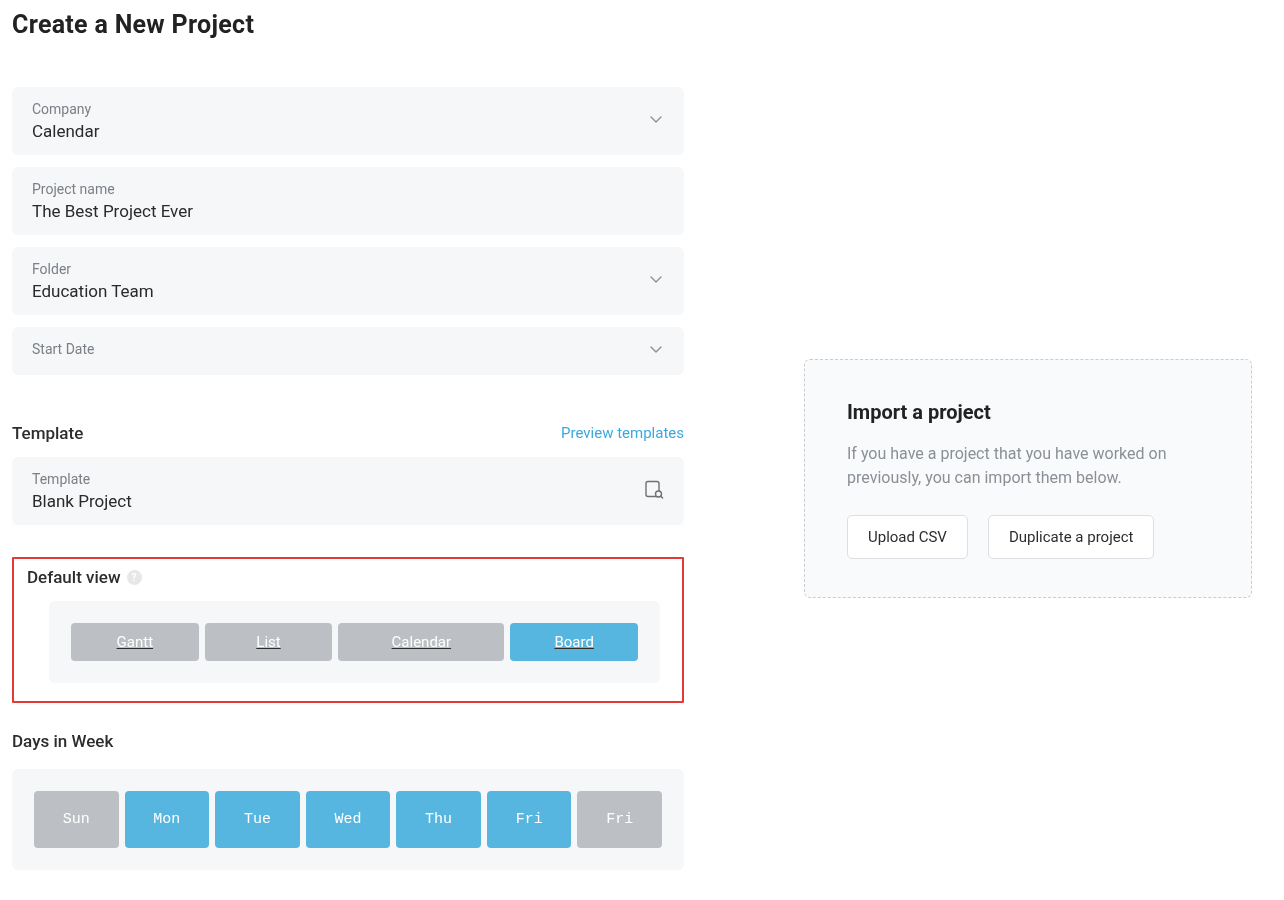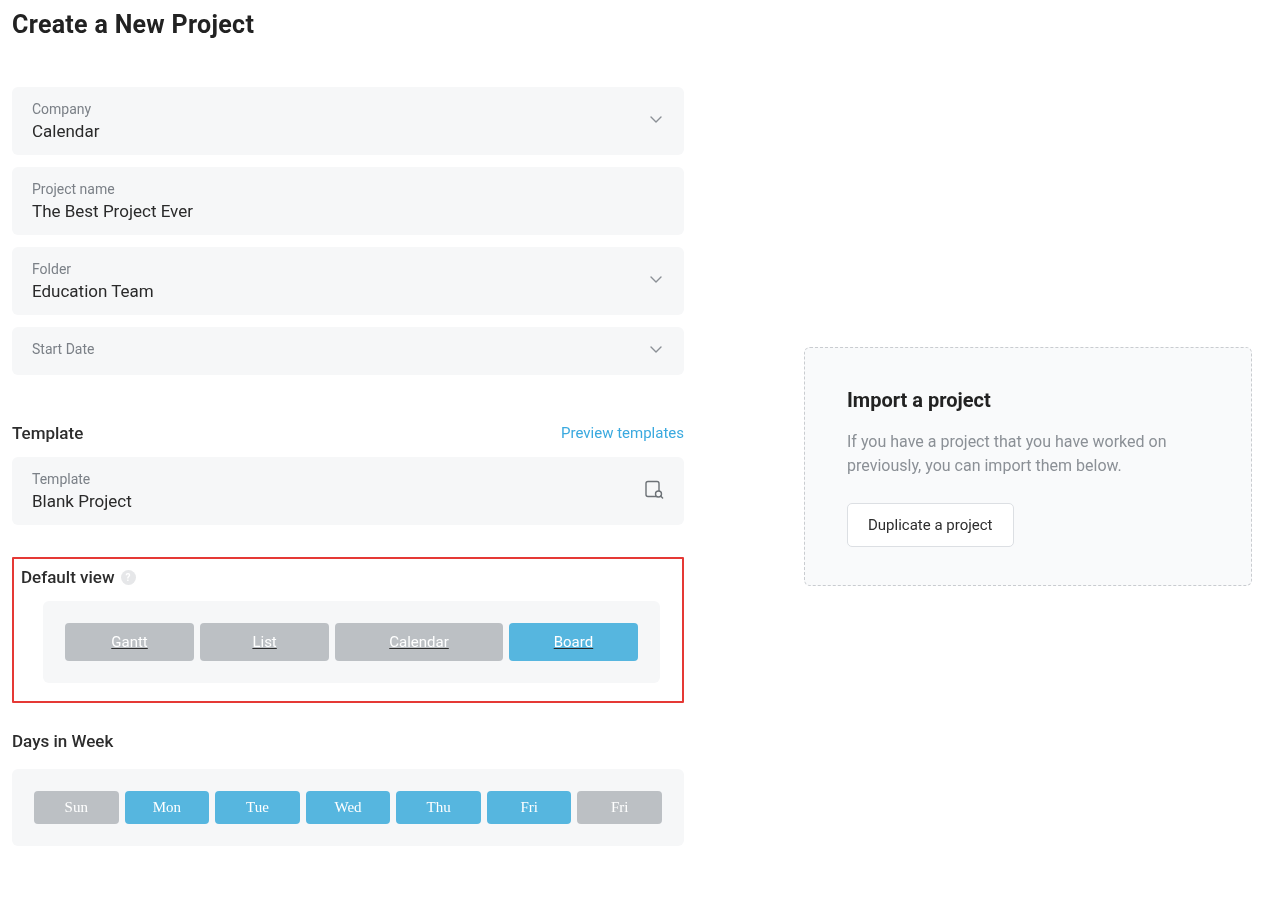--- a/index.html
+++ b/index.html
@@ -74,21 +74,21 @@
   .link {
     color: #3aa9df;
     font-size: 15px;
     cursor: pointer;
     text-decoration: none;
   }
   .highlight-box {
     border: 2px solid #e53935;
     border-radius: 1px;
     margin-top: 32px;
-    padding: 8px 0 18px 7px;
+    padding: 8px 0 18px 13px;
   }
   .section-label-row {
     display: flex;
     align-items: center;
     gap: 6px;
     margin: 0 0 14px 0;
     padding-left: 0;
   }
   .section-label {
     font-size: 17px;
@@ -144,25 +144,25 @@
     padding: 22px 22px;
   }
   .days {
     display: flex;
     gap: 6px;
   }
   .day-btn {
     flex: 1;
     border: none;
     border-radius: 4px;
-    padding: 8px 0;
+    padding: 20px 0;
     font-size: 15px;
     color: #fff;
     cursor: pointer;
-    font-family: Liberation Serif, serif;
+    font-family: Liberation Mono, monospace;
   }
   .day-inactive { background: #bcc0c4; }
   .day-active { background: #56b6df; }
 
   .import-box {
     border: 1.5px dashed #c9ccd0;
     border-radius: 6px;
     background: #f9fafb;
     padding: 40px 42px 38px 42px;
   }
@@ -282,17 +282,18 @@
       </div>
     </div>
 
   </div>
 
   <div class="right-col">
     <div class="import-box">
       <div class="import-title">Import a project</div>
       <div class="import-desc">If you have a project that you have worked on previously, you can import them below.</div>
       <div class="import-buttons">
+        <button class="import-btn">Upload CSV</button>
         <button class="import-btn">Duplicate a project</button>
       </div>
     </div>
   </div>
 </div>
 
 </body></html>

